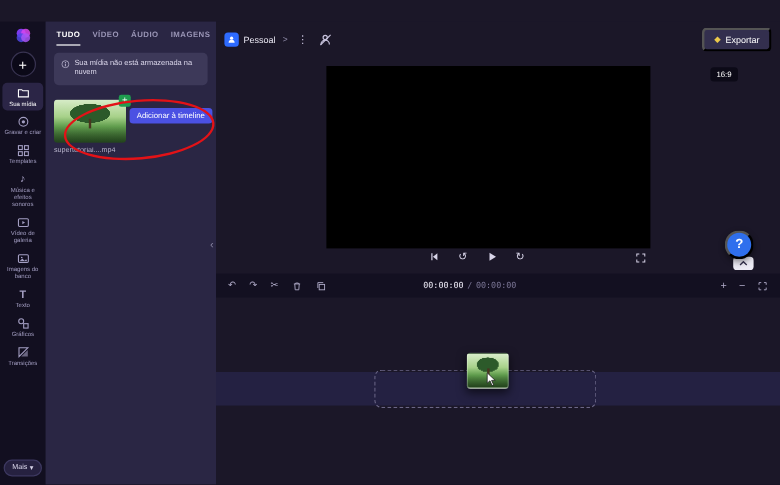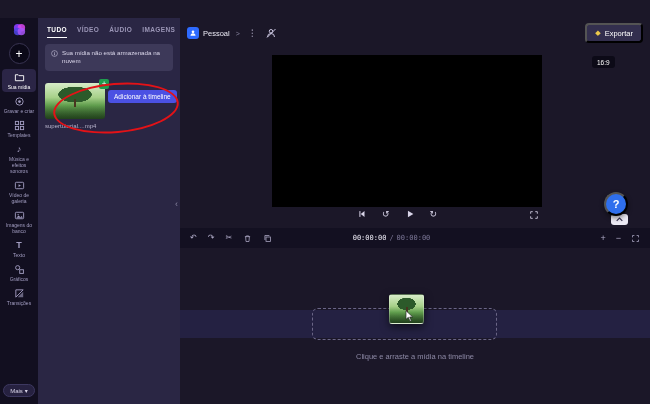--- a/index.html
+++ b/index.html
@@ -300,17 +300,16 @@
 
     <div class="tl-body">
       <div class="track-strip"></div>
       <div class="dropzone"></div>
       <div class="ghost tree-bg"></div>
       <span class="drag-cursor">
         <svg viewBox="0 0 18 18">
             <path d="M3 1v13l3.5-3 2.5 6 2-1-2.5-5.5H13z" fill="#fff" stroke="#222" stroke-width="1"></path>
           </svg>
       </span>
-      <div class="hint">Clique e arraste a mídia na timeline</div>
     </div>
 
   </main>
 </div>
 
 </body></html>

